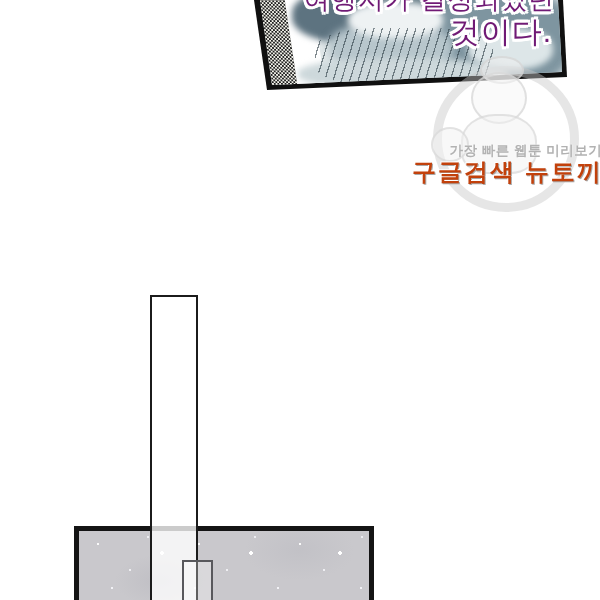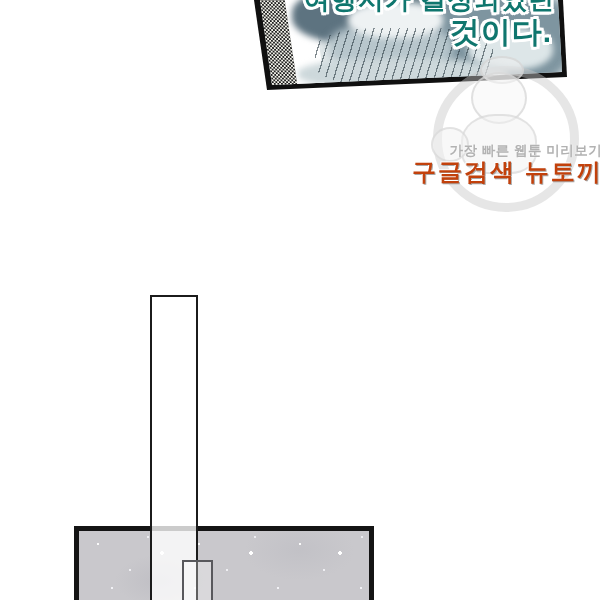--- a/index.html
+++ b/index.html
@@ -49,22 +49,22 @@
     opacity: 0.85;
   }
   .screentone-strip {
     position: absolute; left: 257px; top: -5px; width: 27px; height: 100px;
     transform: skewX(8.5deg); transform-origin: top left;
     background: repeating-conic-gradient(#1f1f1f 0% 25%, #f4f4ec 25% 50%);
     background-size: 3.6px 3.6px;
   }
   .dialogue {
     position: absolute;
-    font-weight: bold;
-    color: #0f766e;
+    font-weight: normal;
+    color: #701a75;
     text-align: center;
     letter-spacing: 1px;
     text-shadow:
       -3px 0 0 #fff, 3px 0 0 #fff, 0 -3px 0 #fff, 0 3px 0 #fff,
       -2px -2px 0 #fff, 2px -2px 0 #fff, -2px 2px 0 #fff, 2px 2px 0 #fff,
       -3px -2px 0 #fff, 3px 2px 0 #fff, -2px 3px 0 #fff, 2px -3px 0 #fff;
     white-space: nowrap;
   }
   .dialogue-line1 { top: -16px; right: 45px; font-size: 26px; line-height: 30px; }
   .dialogue-line2 { top: 14px;  right: 48px; font-size: 30px; line-height: 36px; }

